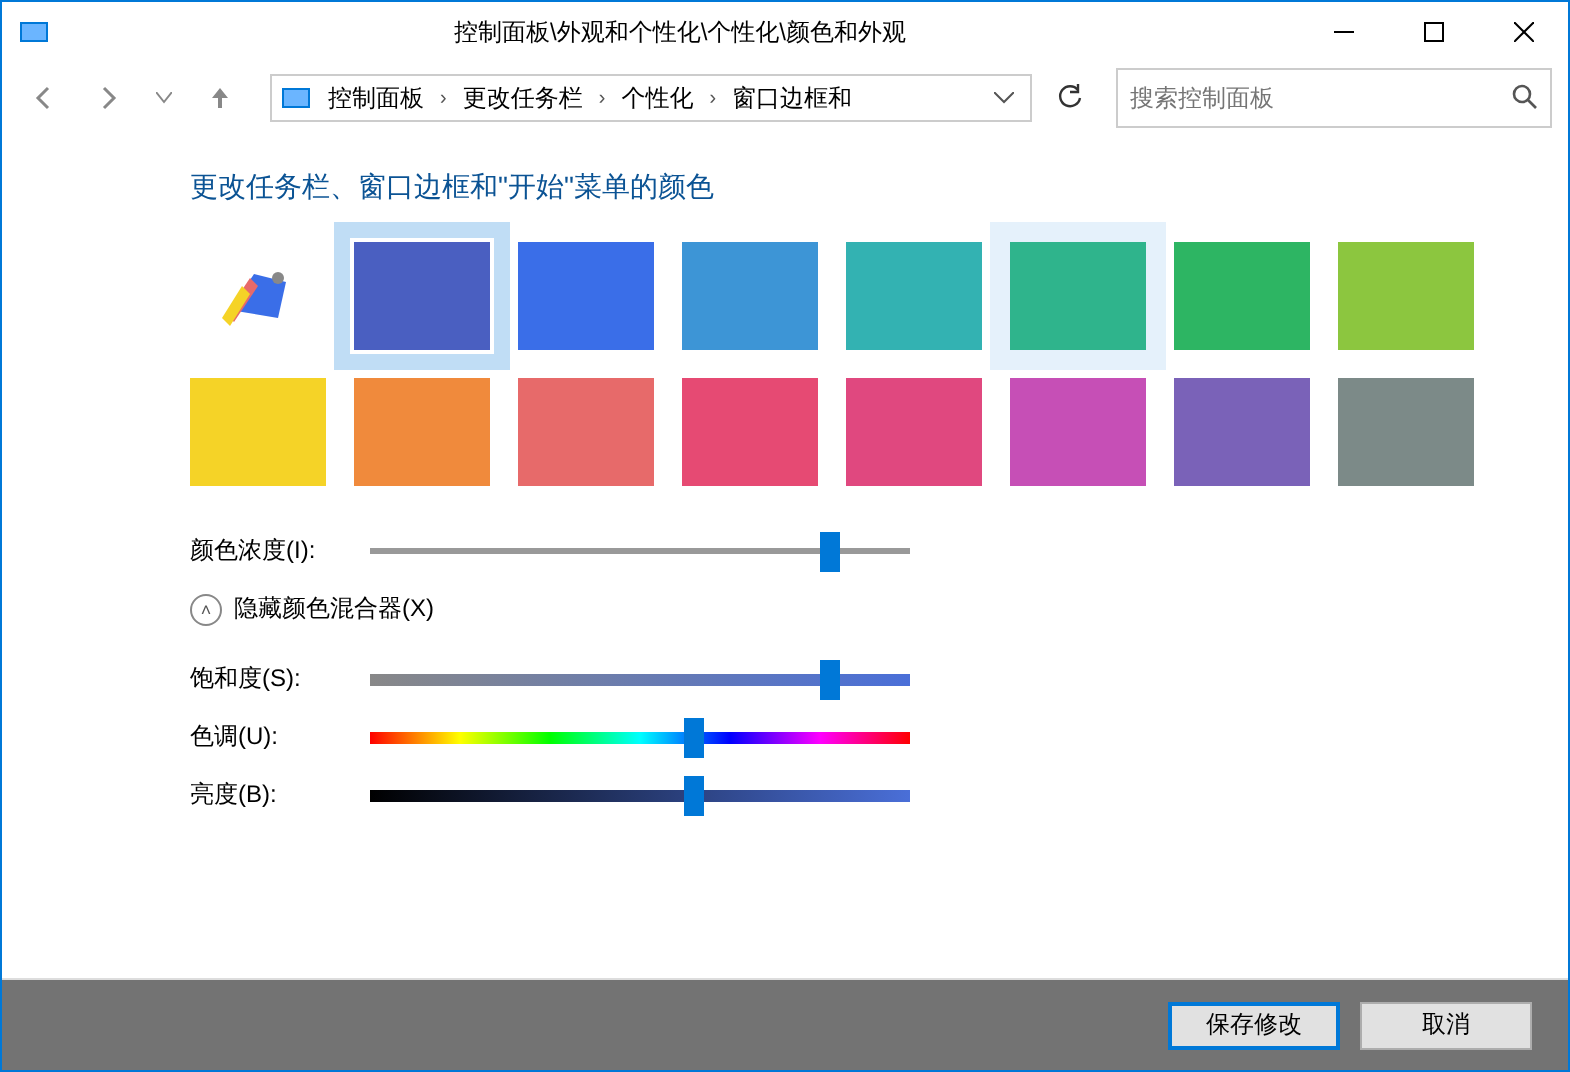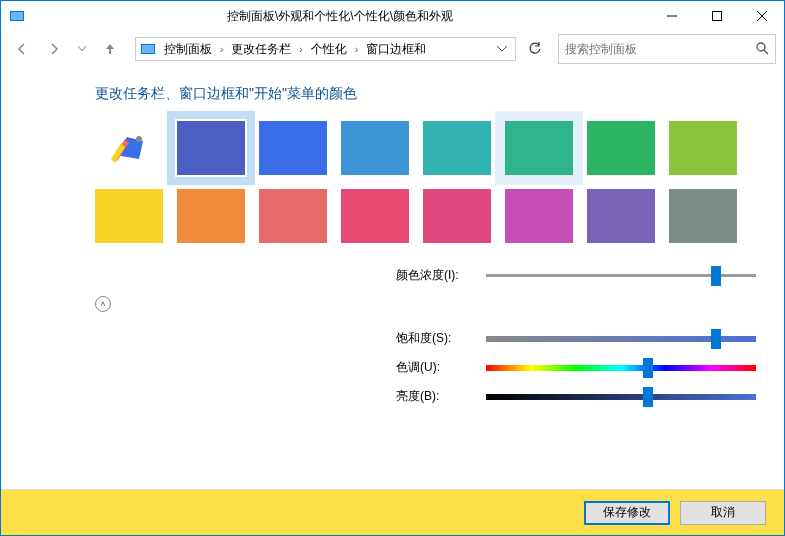--- a/index.html
+++ b/index.html
@@ -23,31 +23,31 @@
   .searchbox { width: 218px; height: 24px; border: 1px solid #ccc; display: flex; align-items: center; margin-left: 6px; padding: 14px 6px; }
   .searchbox input { border: none; outline: none; flex: 1; font-size: 12px; font-family: inherit; }
   .searchbox .search-icon { color: #555; cursor: pointer; }
   .content { flex: 1; padding: 18px 28px 10px 94px; overflow: auto; position: relative; }
   .heading { color: #0b5394; font-size: 14px; margin-bottom: 18px; }
   .swatch-grid { display: flex; flex-wrap: wrap; gap: 14px; width: 660px; margin-bottom: 24px; }
   .swatch { width: 68px; height: 54px; cursor: pointer; position: relative; }
   .swatch.auto { background: #fff; display:flex; align-items:center; justify-content:center; }
   .swatch.selected { outline: 2px solid #fff; box-shadow: 0 0 0 10px #c0ddf5; }
   .swatch.hover-state { box-shadow: 0 0 0 10px #e5f1fb; }
-  .slider-row { display: flex; align-items: center; margin-bottom: 12px; justify-content: flex-end; }
+  .slider-row { display: flex; align-items: center; margin-bottom: 12px; }
   .slider-row .lbl { width: 90px; font-size: 12px; }
   .slider-wrap { width: 270px; position: relative; }
   .slider-track { height: 3px; background: #999; position: relative; }
   .slider-track.gradient-hue { height: 6px; background: linear-gradient(to right, red, yellow, lime, cyan, blue, magenta, red); }
   .slider-track.gradient-sat { height: 6px; background: linear-gradient(to right, #888, #4a6fd8); }
   .slider-track.gradient-bri { height: 6px; background: linear-gradient(to right, #000, #4a6fd8); }
   .slider-thumb { width: 10px; height: 20px; background: #0078d7; position: absolute; top: 50%; transform: translate(-50%, -50%); cursor: pointer; }
   .mixer-toggle { display: flex; align-items: center; gap: 6px; margin-bottom: 18px; cursor: pointer; }
   .mixer-toggle .chev { width: 16px; height: 16px; border: 1px solid #888; border-radius: 50%; display:flex; align-items:center; justify-content:center; font-size:9px; color:#555;}
-  .footer { height: 46px; background: #fde047; border-top: 1px solid #ddd; display: flex; align-items: center; justify-content: flex-end; padding: 0 18px; gap: 10px; }
+  .footer { height: 46px; background: #737373; border-top: 1px solid #ddd; display: flex; align-items: center; justify-content: flex-end; padding: 0 18px; gap: 10px; }
   .btn { min-width: 86px; height: 24px; padding: 0 14px; font-size: 12px; font-family: inherit; background: #e1e1e1; border: 1px solid #adadad; cursor: pointer; }
   .btn.primary { border: 1px solid #0078d7; box-shadow: inset 0 0 0 1px #0078d7; }
 </style>
 </head>
 <body>
 
 <div class="window">
 
   <div class="titlebar">
     <span class="icon">
@@ -168,20 +168,21 @@
     <div class="slider-row">
       <div class="lbl">颜色浓度(I):</div>
       <div class="slider-wrap">
         <div class="slider-track"></div>
         <div class="slider-thumb" id="thumb-intensity" style="left: 85%;"></div>
       </div>
     </div>
 
     <div class="mixer-toggle">
       <span class="chev">˄</span>
+      <span>隐藏颜色混合器(X)</span>
     </div>
 
     <div class="slider-row">
       <div class="lbl">饱和度(S):</div>
       <div class="slider-wrap">
         <div class="slider-track gradient-sat"></div>
         <div class="slider-thumb" id="thumb-sat" style="left: 85%;"></div>
       </div>
     </div>
     <div class="slider-row">

